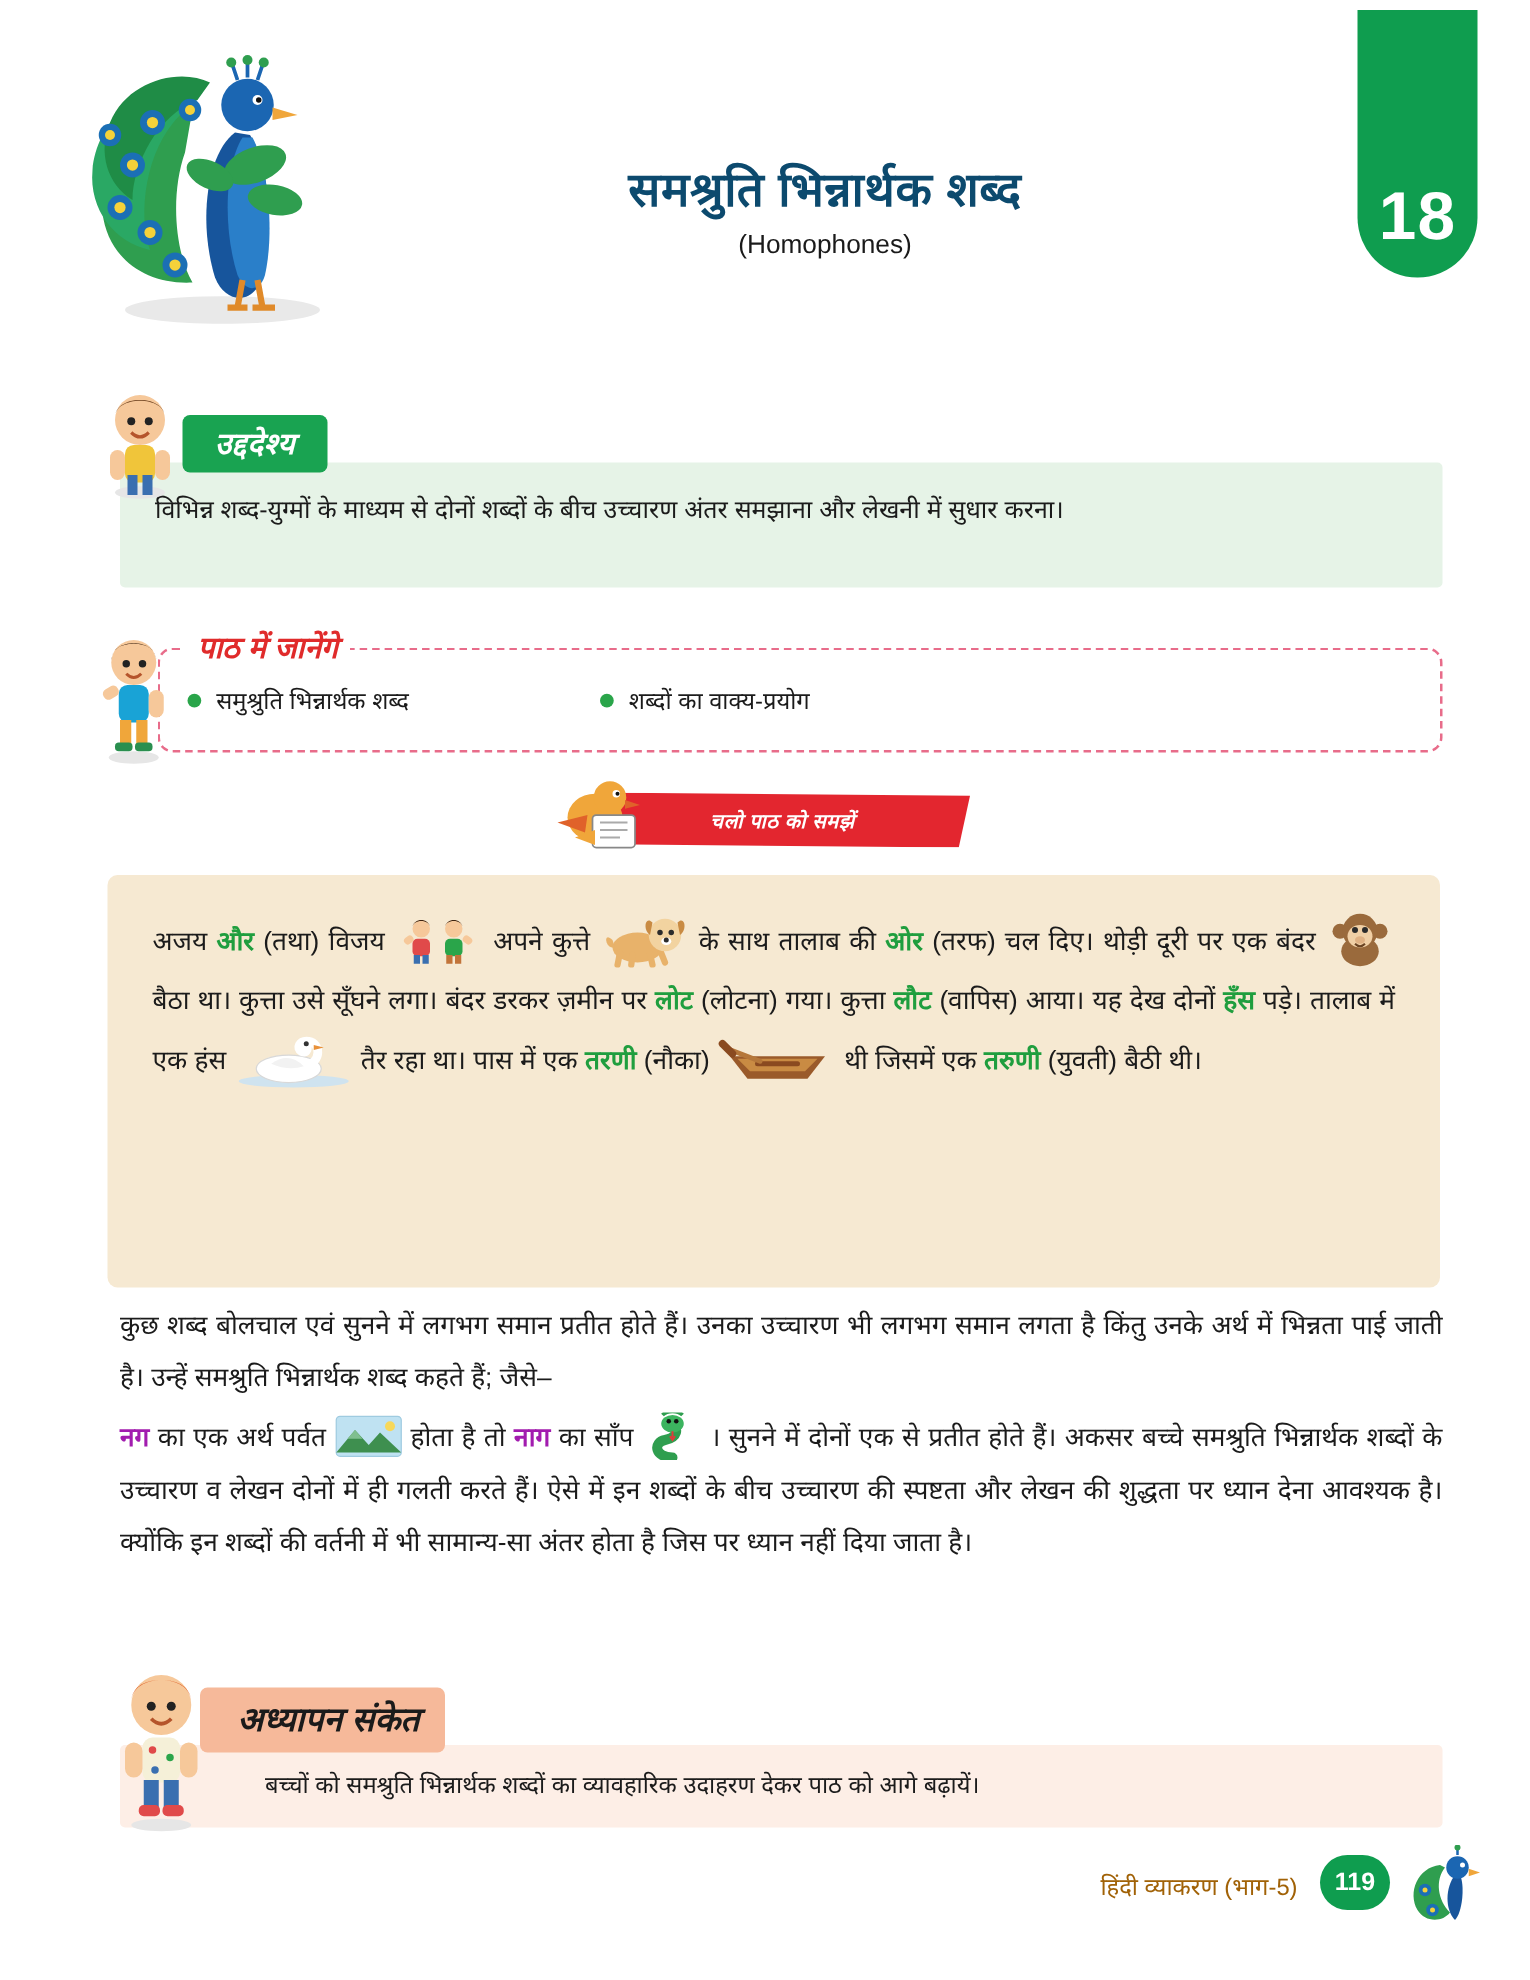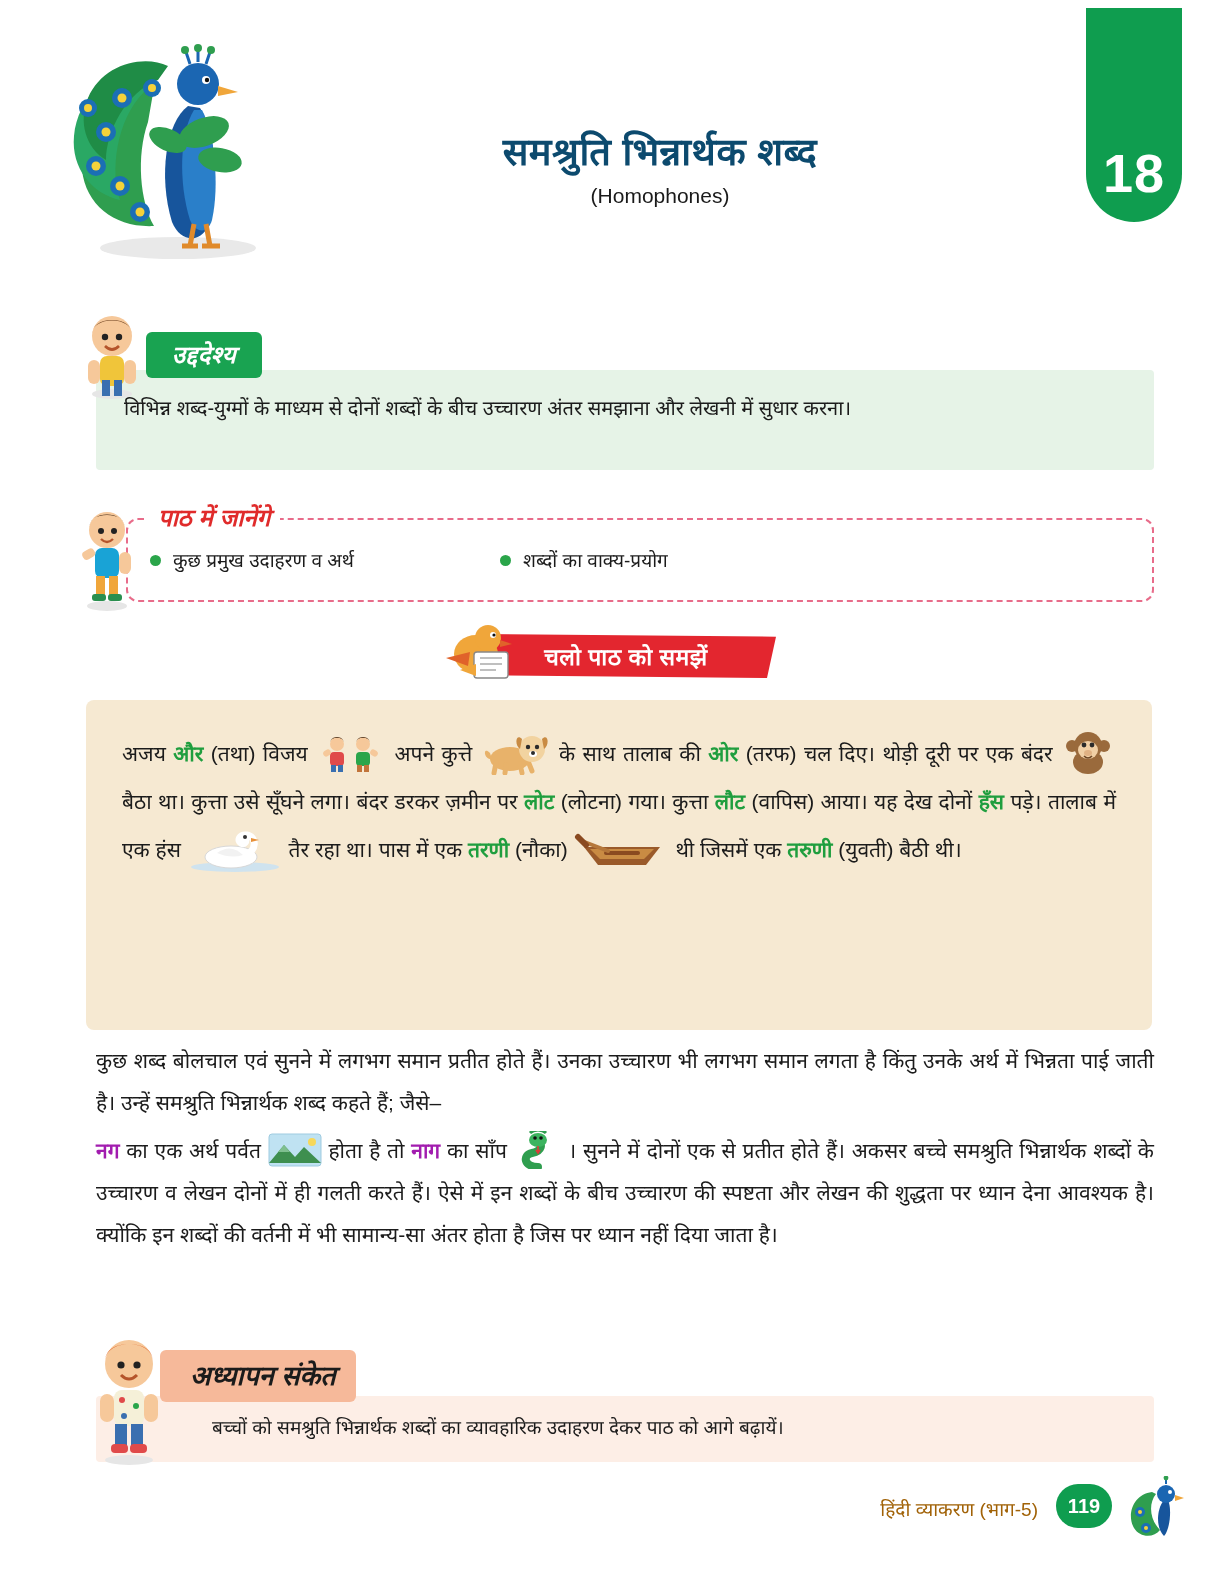--- a/index.html
+++ b/index.html
@@ -202,22 +202,23 @@
     width: 300px;
     height: 44px;
     background: #e3262f;
     display: flex;
     align-items: center;
     justify-content: center;
     clip-path: polygon(0 0, 100% 6%, 97% 100%, 3% 94%);
   }
   .banner-ribbon span {
     color: #ffffff;
-    font-size: 23px;
-    font-weight: bold;
+    font-size: 16px;
+    font-weight: bold;
+    font-style: italic;
     letter-spacing: 0.5px;
   }
   .banner-bird {
     position: absolute;
     left: 16px;
     top: -10px;
     width: 96px;
     height: 72px;
     z-index: 3;
   }
@@ -438,23 +439,23 @@
       <rect x="26" y="74" width="9" height="20" fill="#f0a63a"></rect>
         <rect x="39" y="74" width="9" height="20" fill="#f0a63a"></rect>
       <rect x="22" y="92" width="14" height="7" rx="3" fill="#2a8f4f"></rect>
         <rect x="38" y="92" width="14" height="7" rx="3" fill="#2a8f4f"></rect>
       <rect x="12" y="48" width="13" height="9" rx="4" fill="#f6c89a" transform="rotate(-30 18 52)"></rect>
       <rect x="49" y="50" width="12" height="22" rx="6" fill="#f6c89a"></rect>
     </svg>
     <div class="learn-title">पाठ में जानेंगे</div>
     <div class="learn-box">
       <div class="learn-items">
-        <div class="learn-item li-1">
+        <div class="learn-item li-0">
           <span class="dot"></span>
-          <span>कुछ प्रमुख उदाहरण व अर्थ</span>
+          <span>समुश्रुति भिन्नार्थक शब्द</span>
         </div>
         <div class="learn-item li-2">
           <span class="dot"></span>
           <span>शब्दों का वाक्य-प्रयोग</span>
         </div>
       </div>
     </div>
   </div>
 
   <div class="banner">

